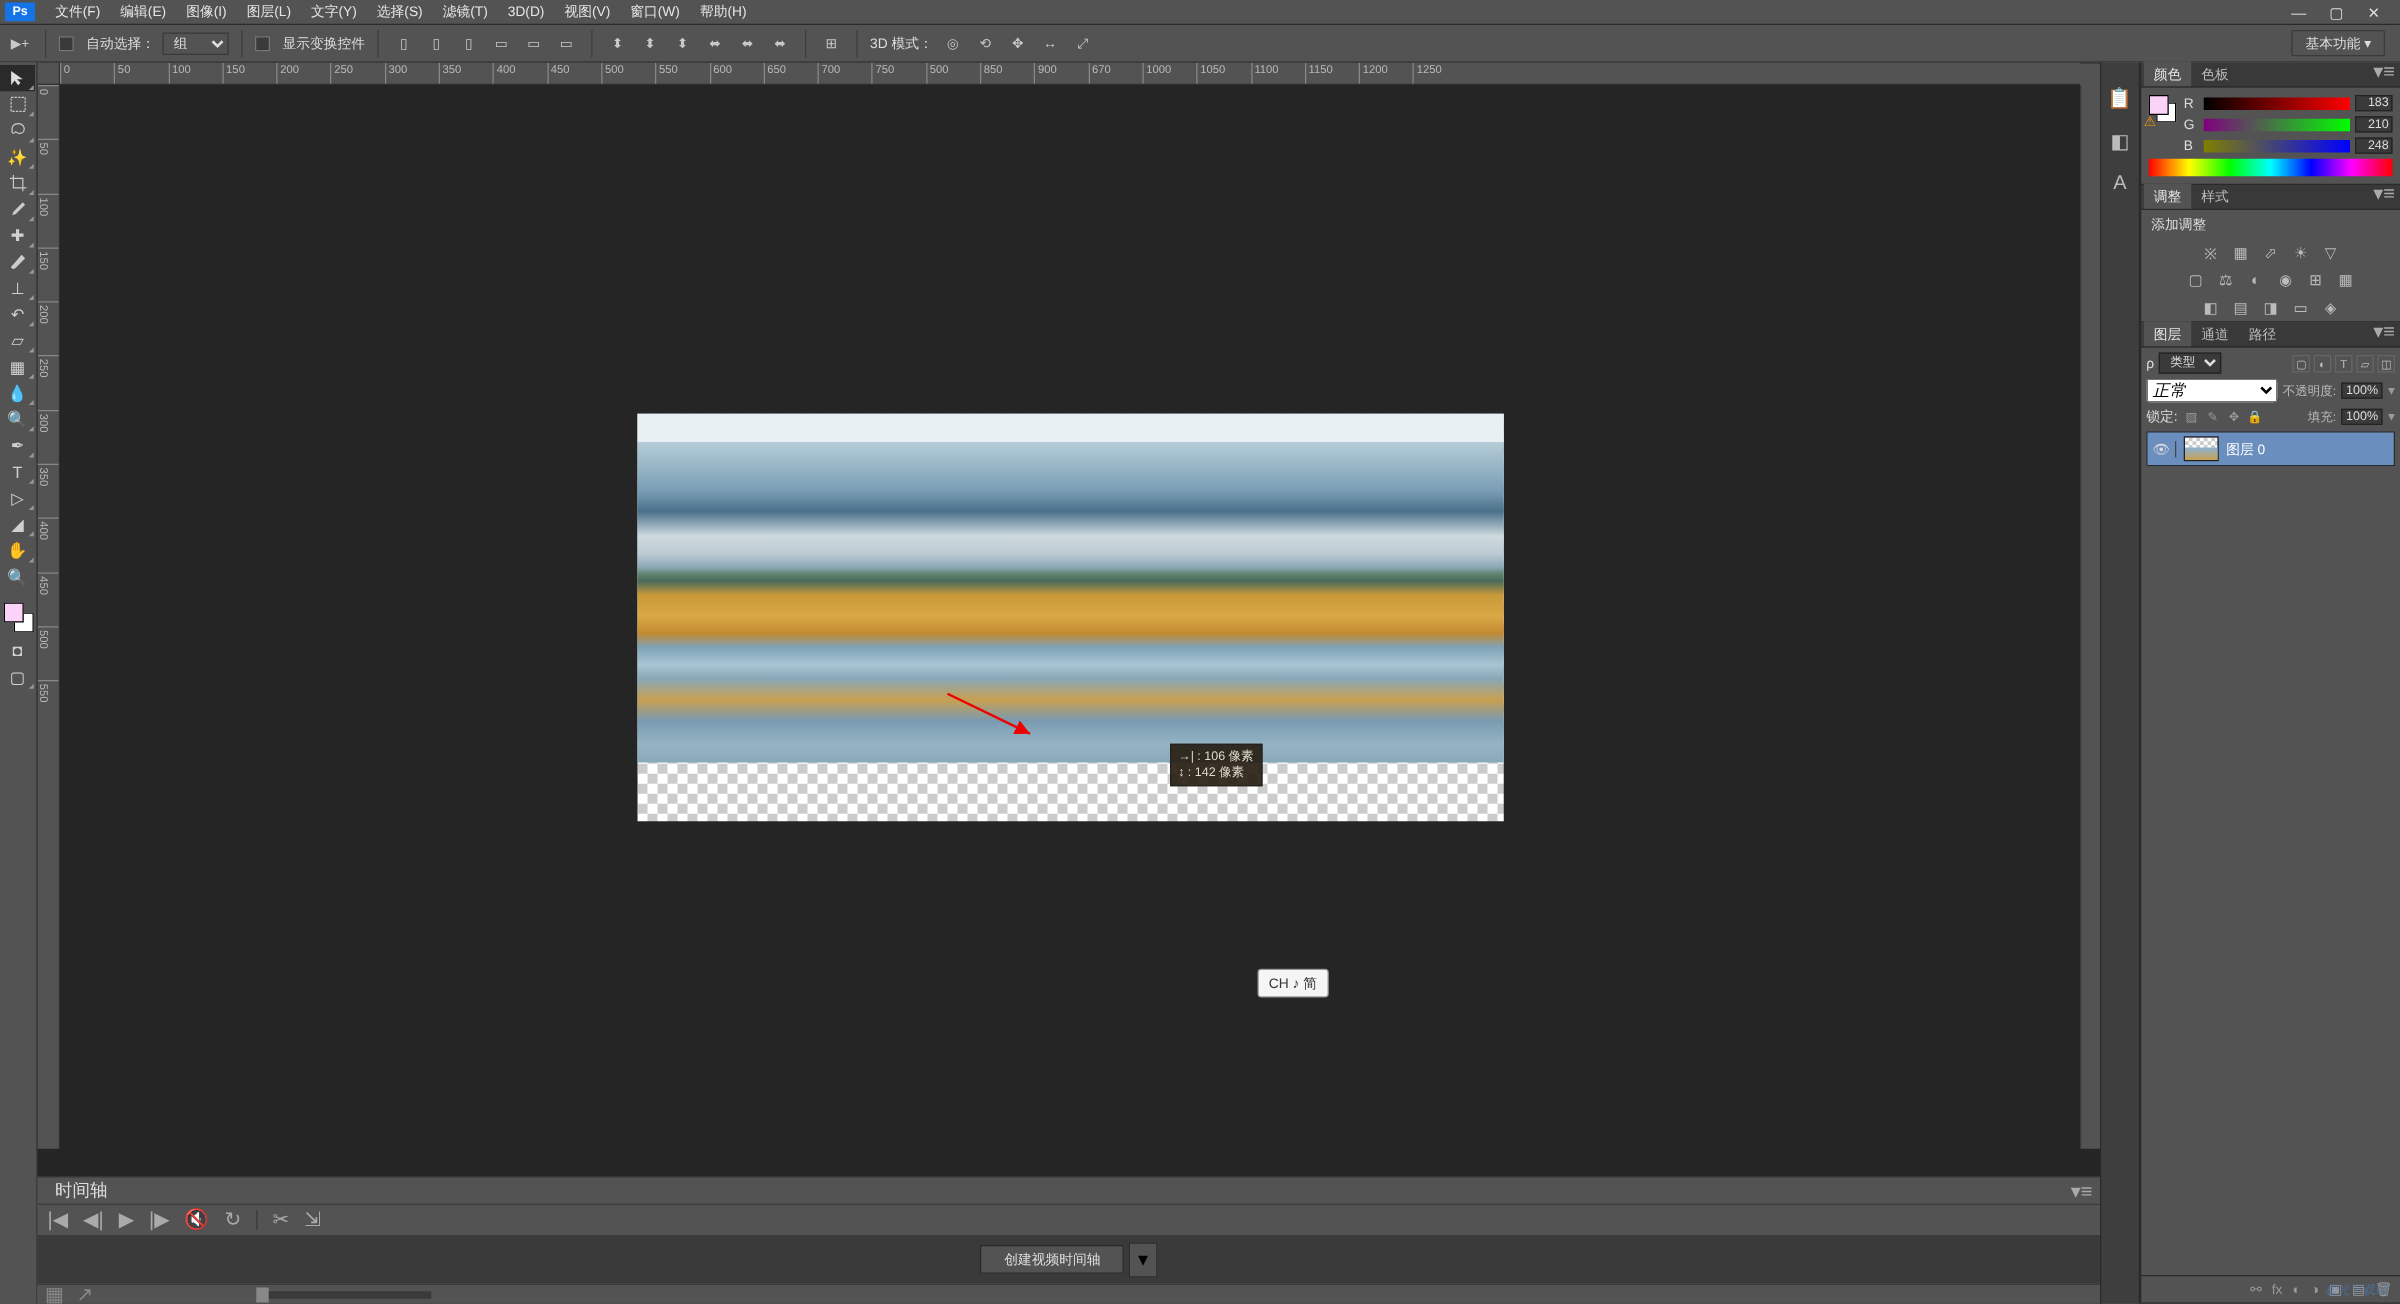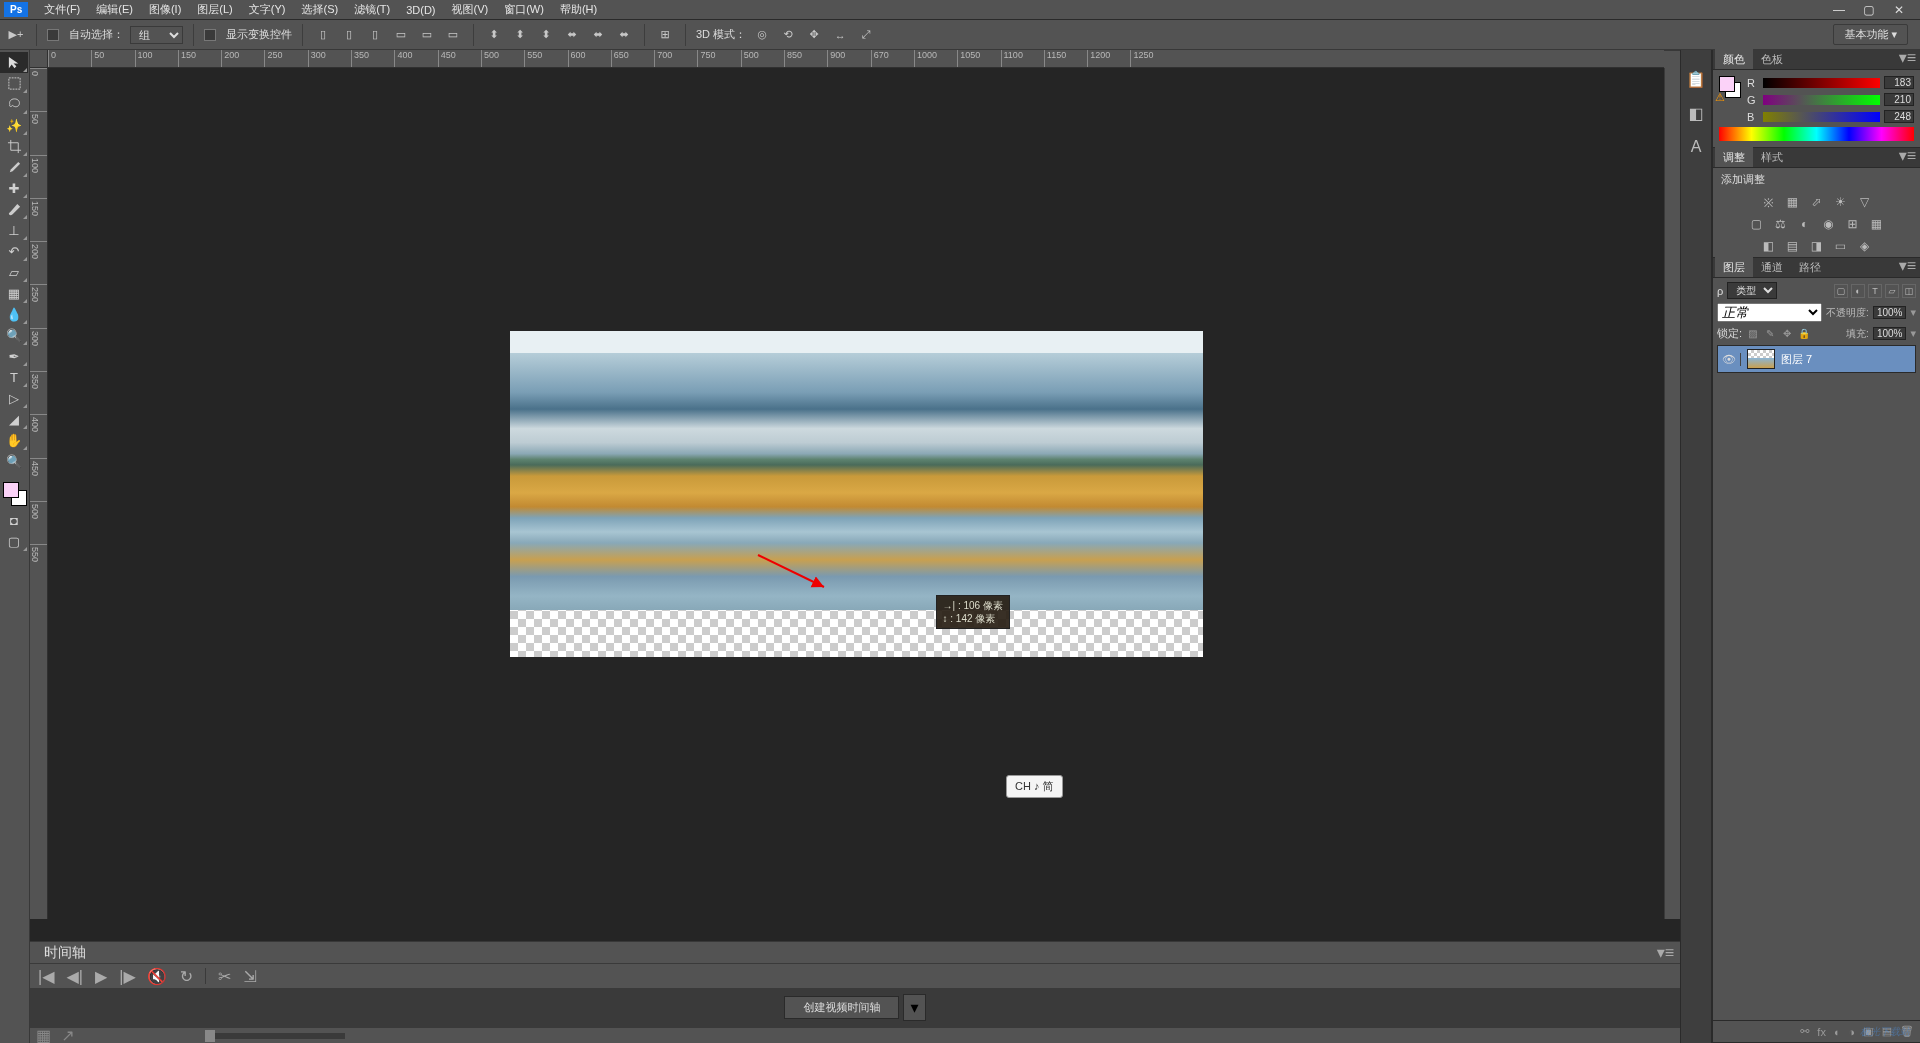--- a/index.html
+++ b/index.html
@@ -474,21 +474,21 @@
             <span>✥</span>
             <span>🔒</span>
           </span>
           <span class="fill-lab">填充:</span>
           <span class="fill-val">100%</span>
             <span style="color:#999;">▾</span>
         </div>
         <div class="layer-item">
           <span class="eye">👁</span>
           <div class="thumb"></div>
-          <span class="name">图层 7</span>
+          <span class="name">图层 0</span>
         </div>
       </div>
       <div class="layers-footer">
         <span>⚯</span>
         <span>fx</span>
         <span>◐</span>
         <span>◑</span>
         <span>▣</span>
         <span>▤</span>
         <span>🗑</span>

